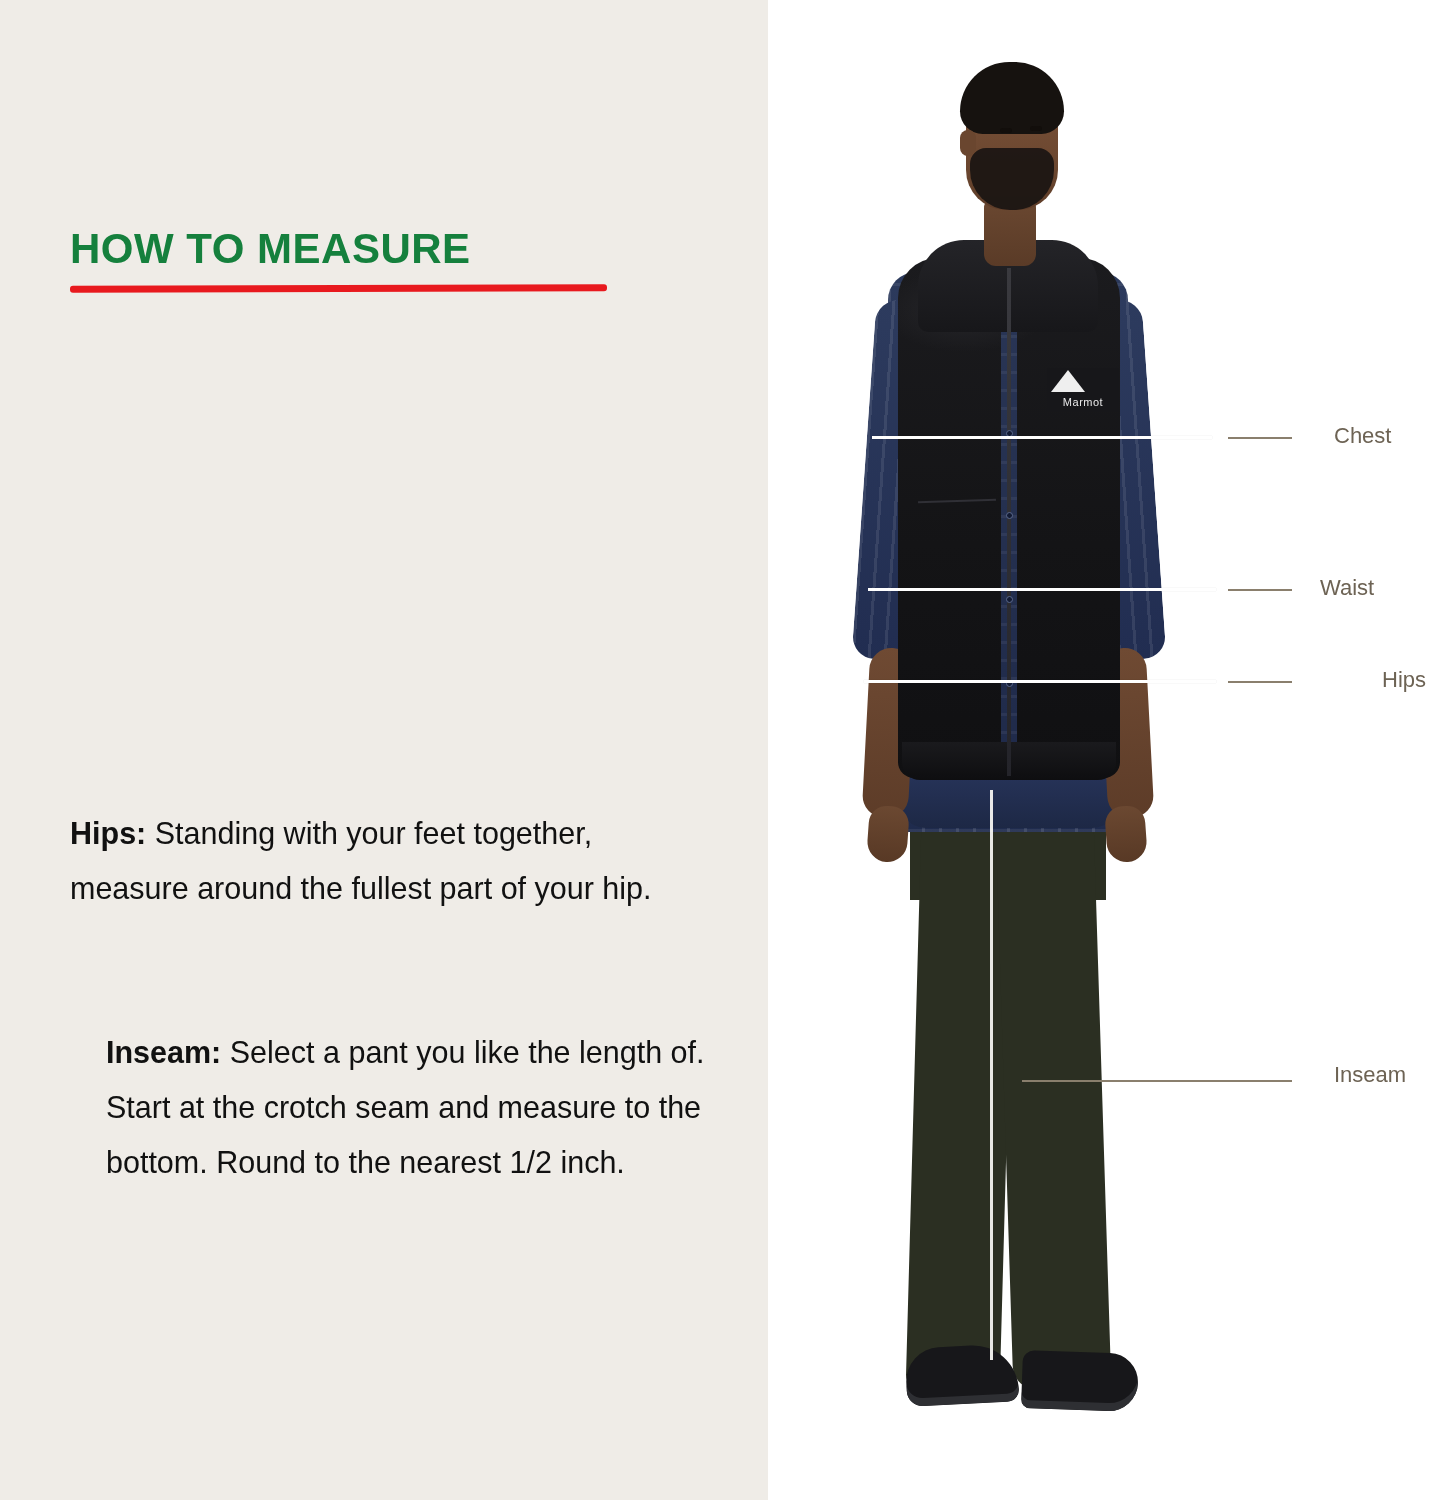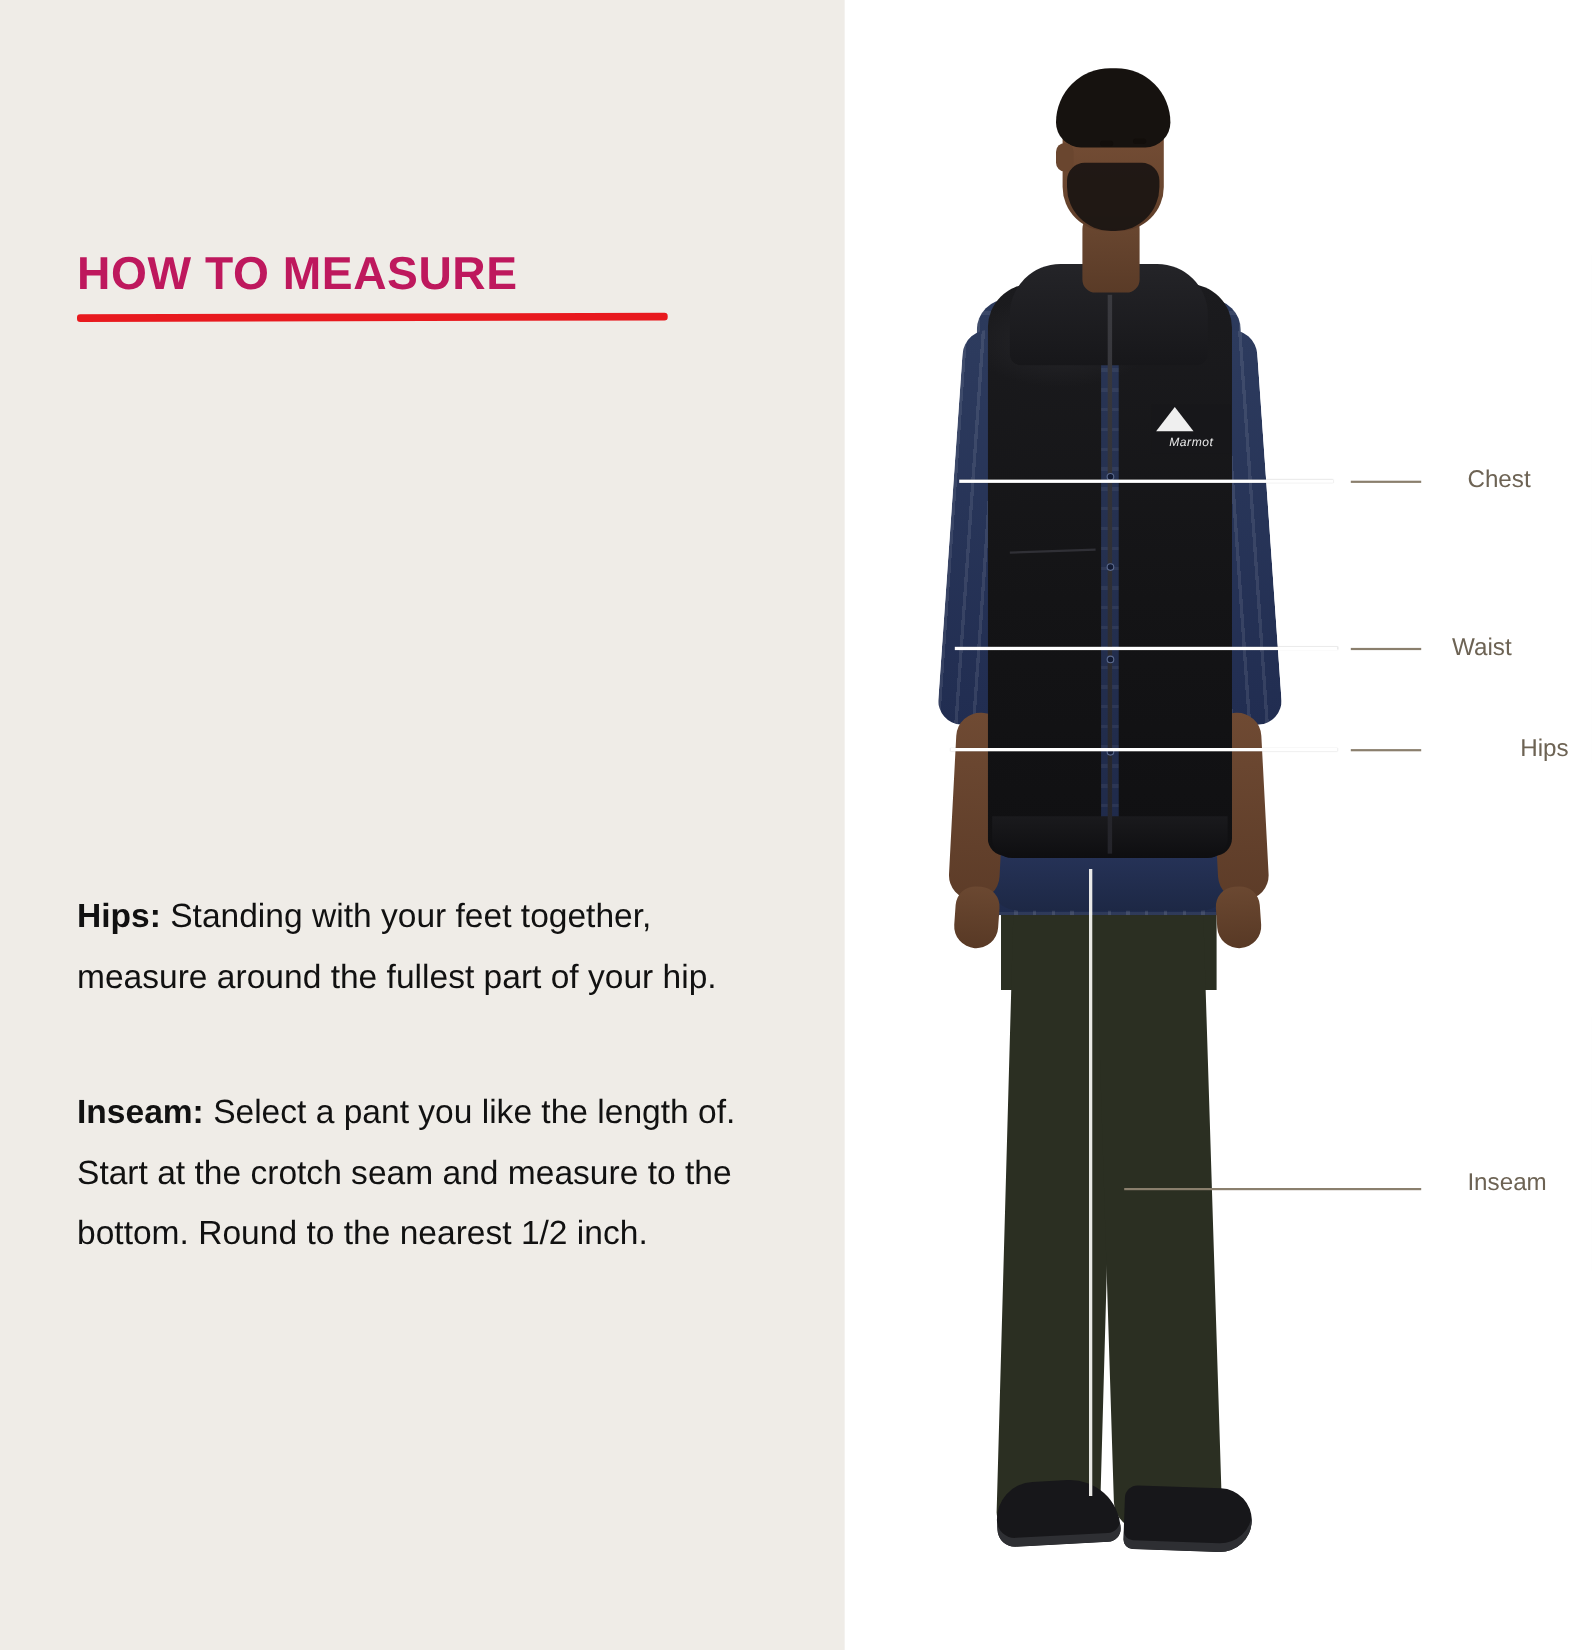--- a/index.html
+++ b/index.html
@@ -22,21 +22,21 @@
     left: 0; top: 0;
     width: 768px; height: 1500px;
     background: #efece7;
   }
   .title {
     position: absolute;
     left: 70px; top: 228px;
     font-size: 42px;
     font-weight: bold;
     letter-spacing: 0.5px;
-    color: #be185d;
+    color: #15803d;
     margin: 0;
     line-height: 1;
   }
   .title-underline {
     position: absolute;
     left: 70px; top: 285px;
     width: 537px; height: 7px;
     background: #e8191e;
     border-radius: 3px;
     transform: rotate(-0.15deg);
@@ -47,36 +47,36 @@
     width: 625px;
     font-size: 30.5px;
     line-height: 55px;
     color: #111111;
     margin: 0;
   }
   .para b { font-weight: bold; }
   .p-chest { top: 349px; }
   .p-waist { top: 573px; }
   .p-hips  { top: 806px; }
-  .p-inseam{ top: 984px; }
+  .p-inseam{ top: 1025px; margin-left: 36px; }
 
   
   .right-panel {
     position: absolute;
     left: 768px; top: 0;
     width: 679px; height: 1500px;
     background: #ffffff;
     overflow: hidden;
   }
 
   
   .figure {
     position: absolute;
     left: 0; top: 0;
-    width: 679px; height: 1500px; font-style: italic;
+    width: 679px; height: 1500px;
   }
 
   
   .trouser {
     position: absolute;
     background: #2b2f22;
   }
   .leg-left {
     left: 146px; top: 790px;
     width: 94px; height: 600px;

